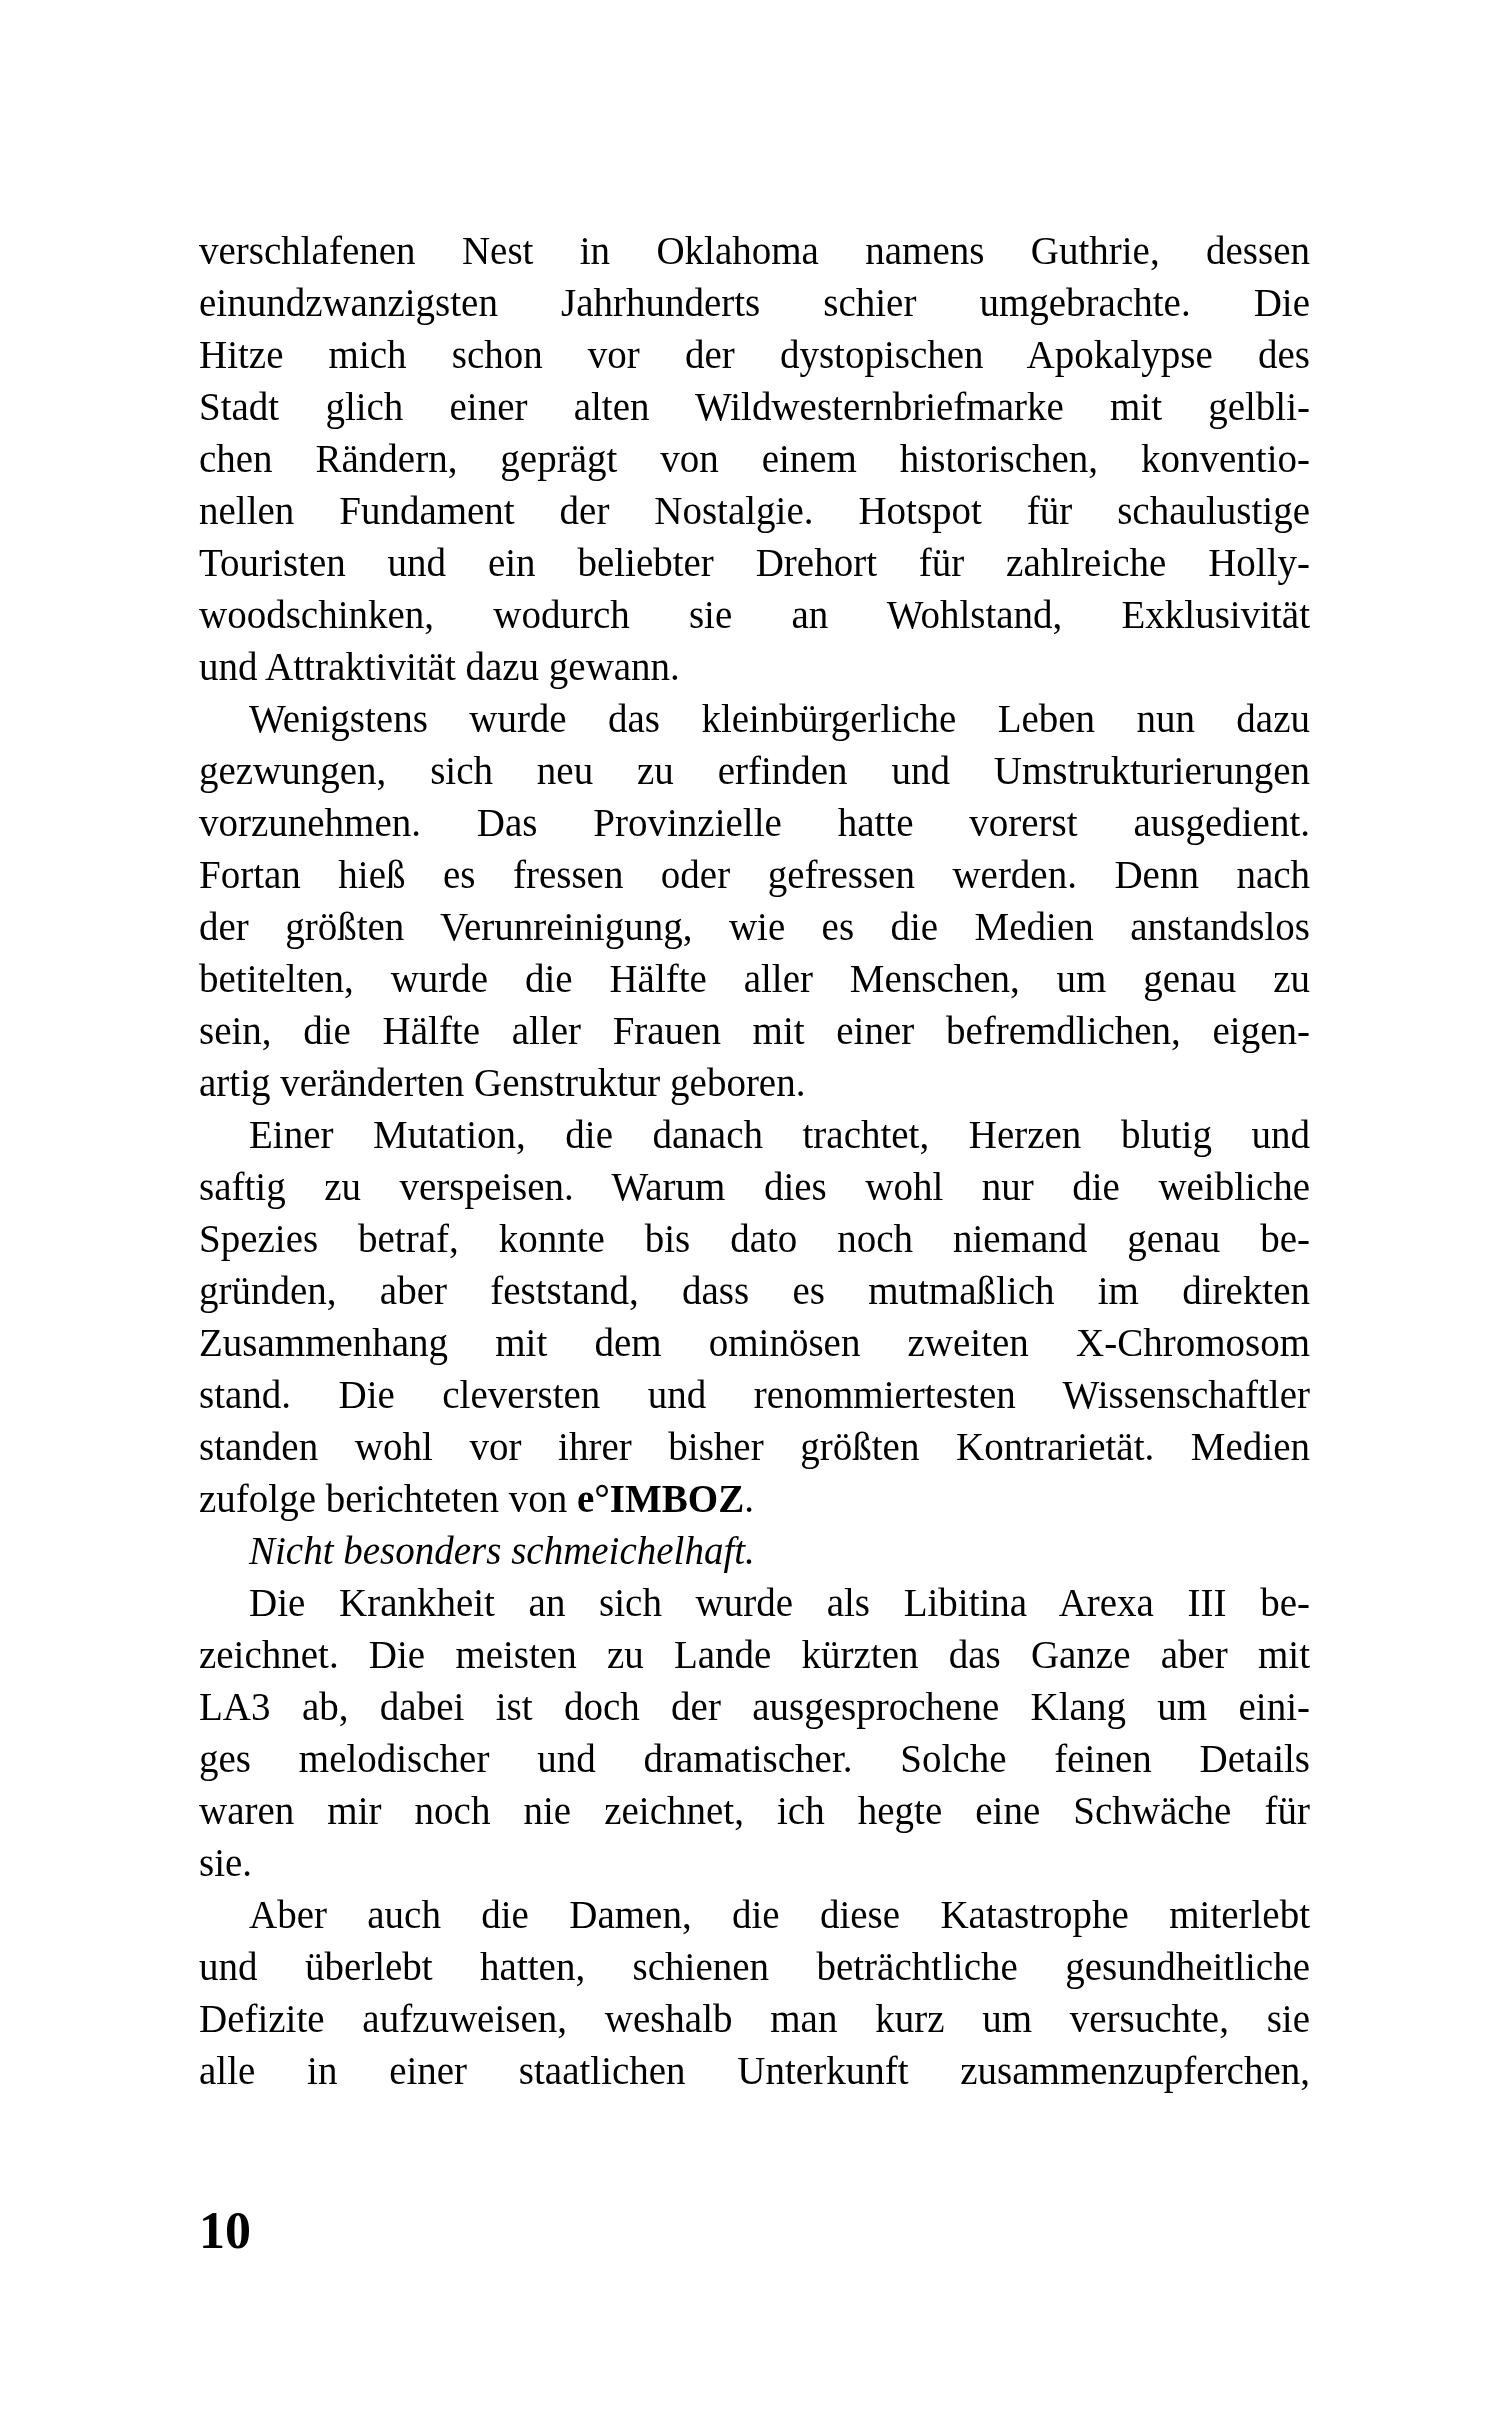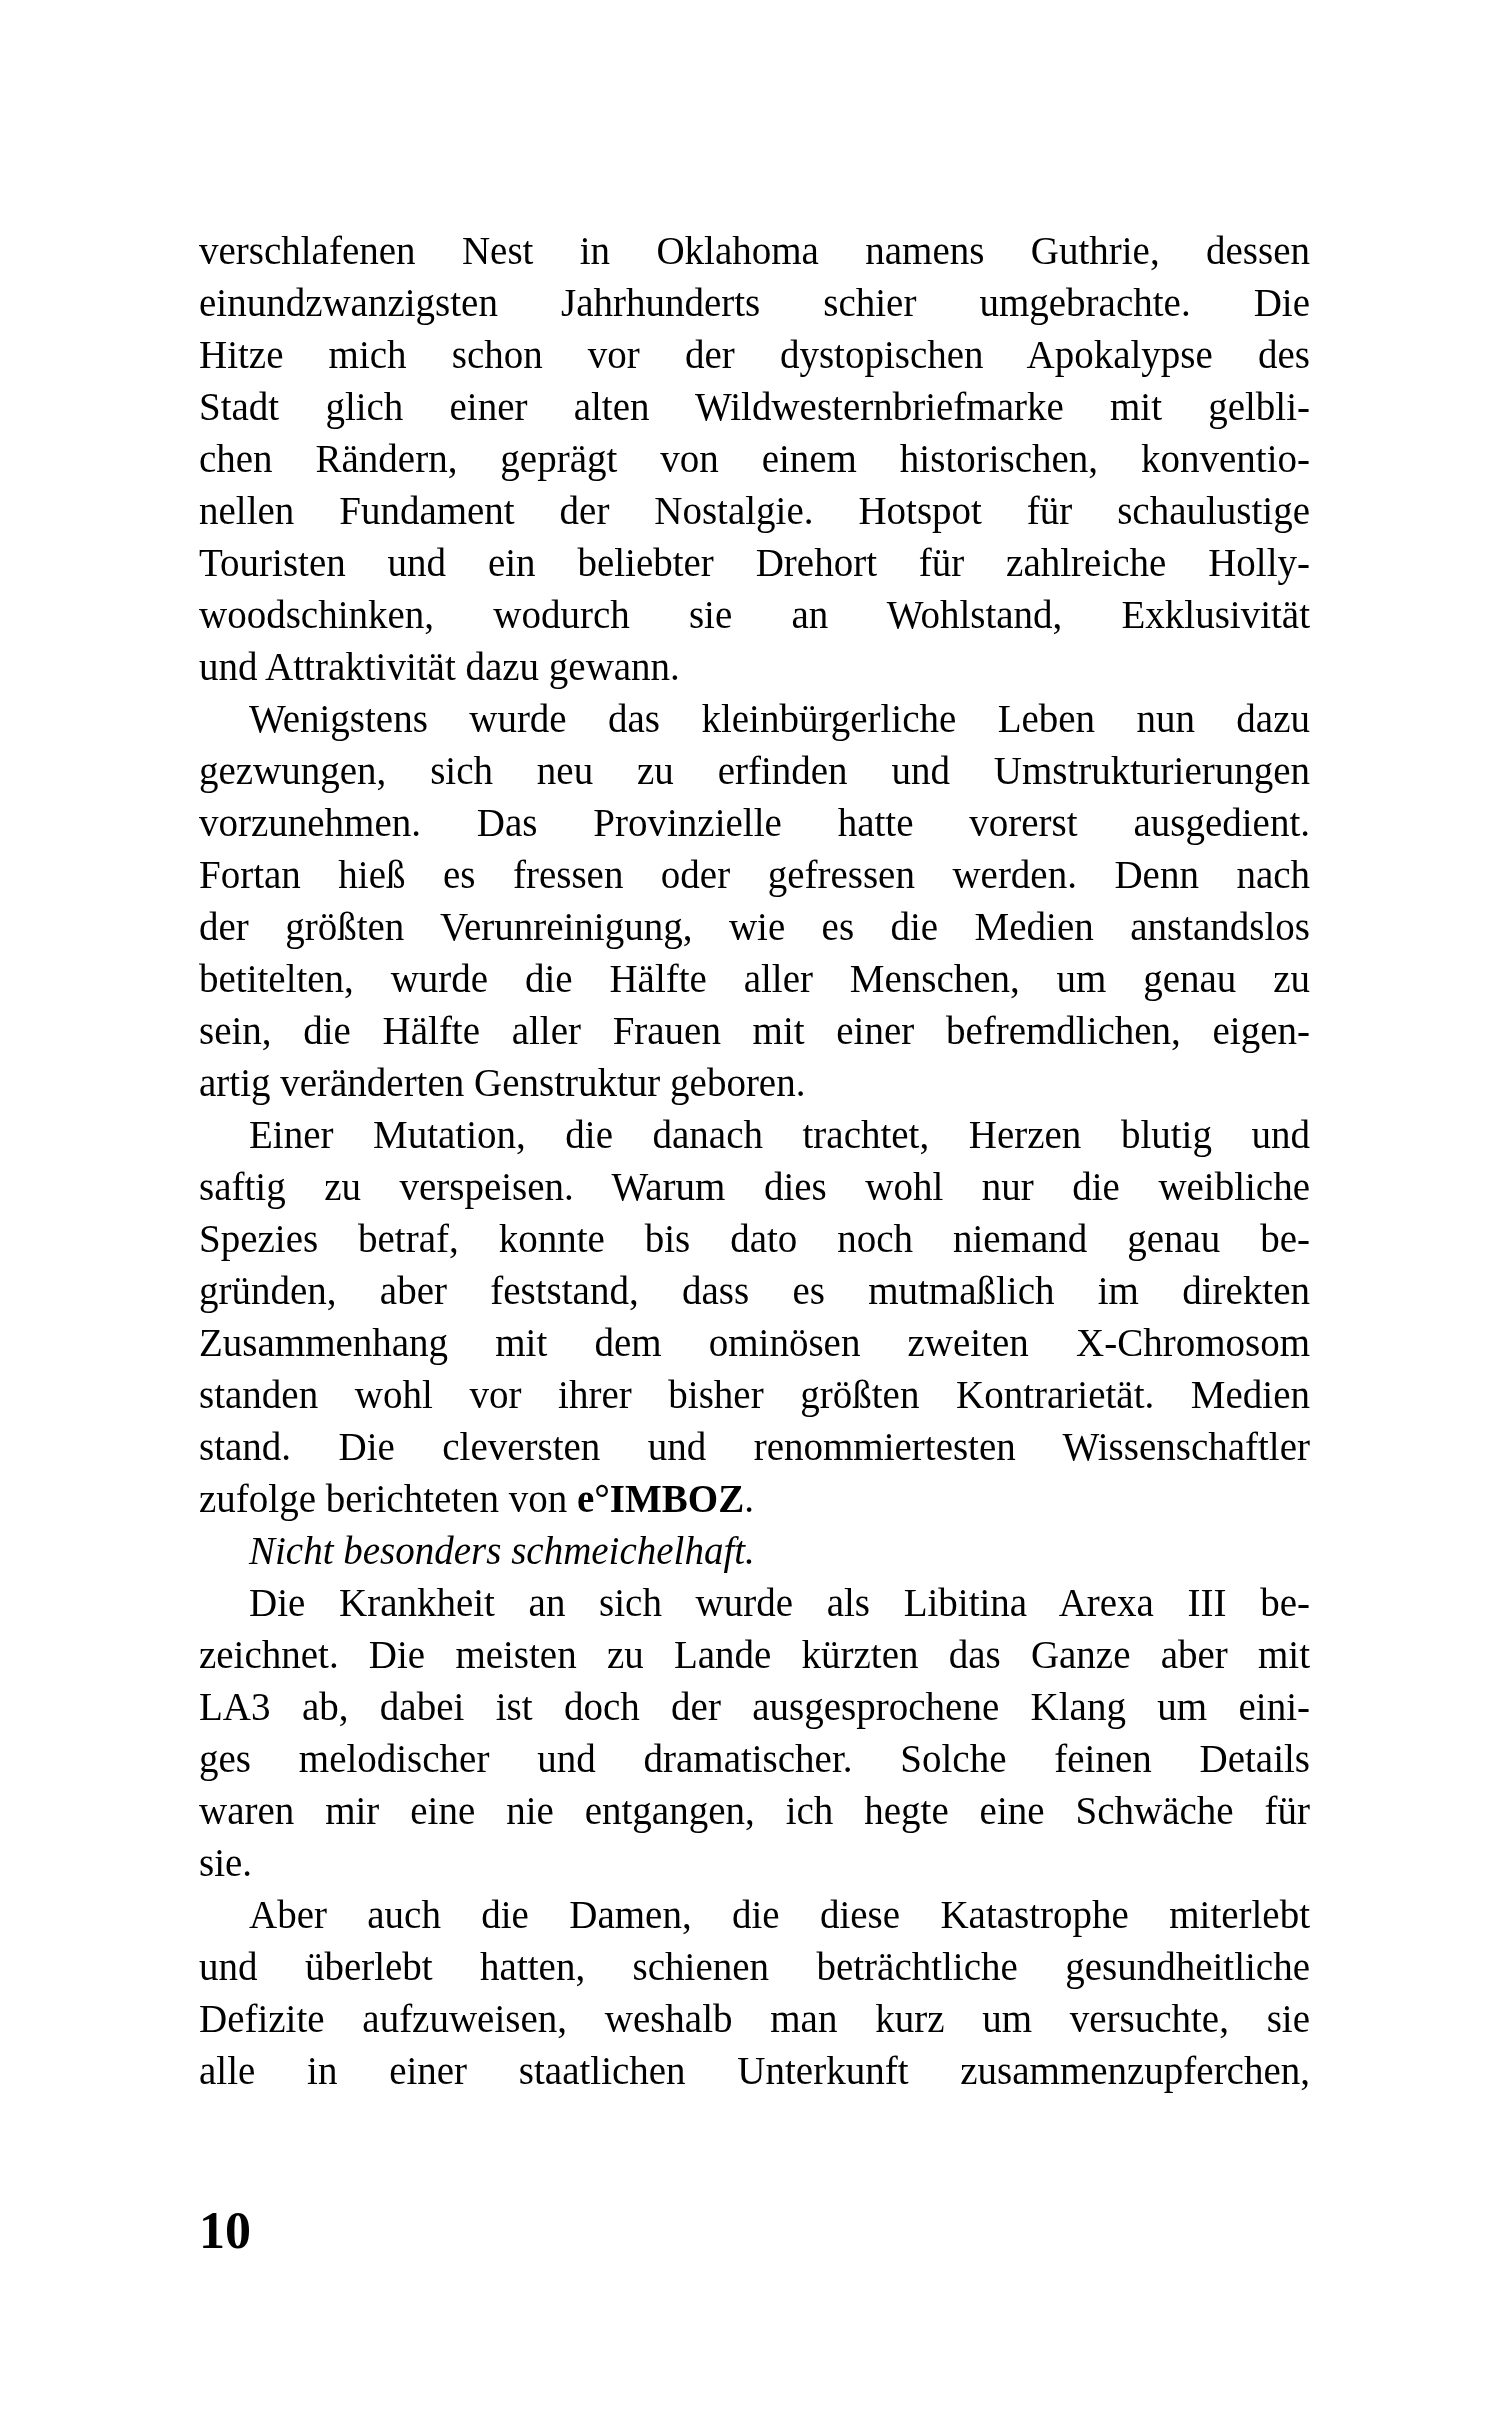--- a/index.html
+++ b/index.html
@@ -85,33 +85,33 @@
         <div class="line"><span>betitelten, wurde die Hälfte aller Menschen, um genau zu</span></div>
         <div class="line"><span>sein, die Hälfte aller Frauen mit einer befremdlichen, eigen-</span></div>
         <div class="line para-end"><span>artig veränderten Genstruktur geboren.</span></div>
       </div>
       <div class="paragraph">
         <div class="line indent"><span>Einer Mutation, die danach trachtet, Herzen blutig und</span></div>
         <div class="line"><span>saftig zu verspeisen. Warum dies wohl nur die weibliche</span></div>
         <div class="line"><span>Spezies betraf, konnte bis dato noch niemand genau be-</span></div>
         <div class="line"><span>gründen, aber feststand, dass es mutmaßlich im direkten</span></div>
         <div class="line"><span>Zusammenhang mit dem ominösen zweiten X-Chromosom</span></div>
+        <div class="line"><span>stand. Die cleversten und renommiertesten Wissenschaftler</span></div>
         <div class="line"><span>standen wohl vor ihrer bisher größten Kontrarietät. Medien</span></div>
-        <div class="line"><span>stand. Die cleversten und renommiertesten Wissenschaftler</span></div>
         <div class="line para-end"><span>zufolge berichteten von </span><span class="bold">e°IMBOZ</span><span>.</span></div>
       </div>
       <div class="paragraph">
         <div class="line indent para-end"><span class="italic">Nicht besonders schmeichelhaft.</span></div>
       </div>
       <div class="paragraph">
         <div class="line indent"><span>Die Krankheit an sich wurde als Libitina Arexa III be-</span></div>
         <div class="line"><span>zeichnet. Die meisten zu Lande kürzten das Ganze aber mit</span></div>
         <div class="line"><span>LA3 ab, dabei ist doch der ausgesprochene Klang um eini-</span></div>
         <div class="line"><span>ges melodischer und dramatischer. Solche feinen Details</span></div>
-        <div class="line"><span>waren mir eine nie entgangen, ich hegte eine Schwäche für</span></div>
+        <div class="line"><span>waren mir noch nie zeichnet, ich hegte eine Schwäche für</span></div>
         <div class="line para-end"><span>sie.</span></div>
       </div>
       <div class="paragraph">
         <div class="line indent"><span>Aber auch die Damen, die diese Katastrophe miterlebt</span></div>
         <div class="line"><span>und überlebt hatten, schienen beträchtliche gesundheitliche</span></div>
         <div class="line"><span>Defizite aufzuweisen, weshalb man kurz um versuchte, sie</span></div>
         <div class="line"><span>alle in einer staatlichen Unterkunft zusammenzupferchen,</span></div>
       </div>
     </div>
   <div class="page-number">10</div>

